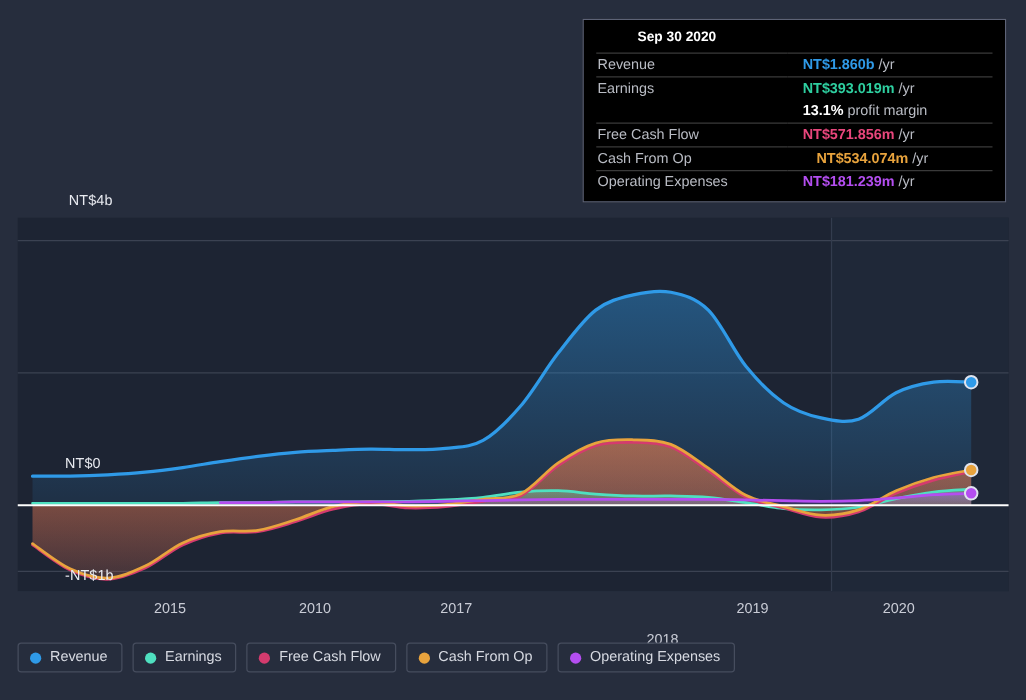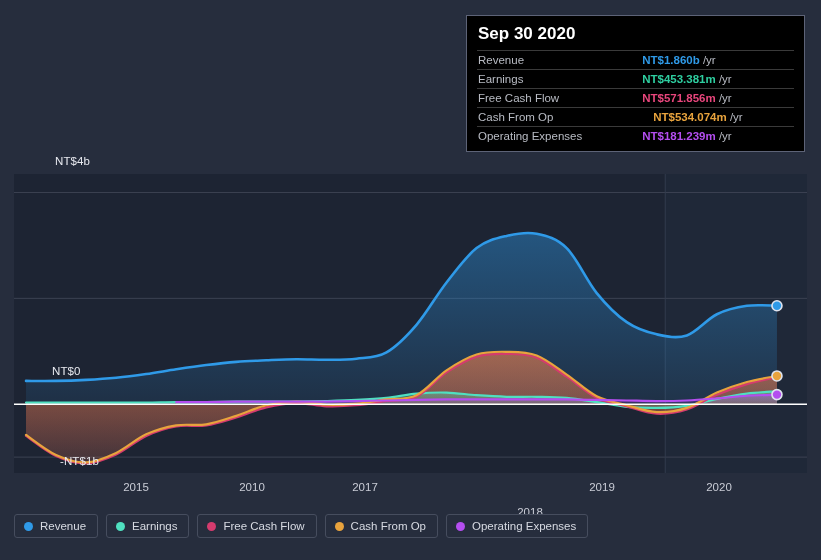--- a/index.html
+++ b/index.html
@@ -14,21 +14,21 @@
   
   .ylab{position:absolute;color:#e8eaf0;font-size:11.5px;letter-spacing:.1px;
         white-space:nowrap;z-index:6;padding-left:30px;}
   .xlab{position:absolute;color:#c9ccd6;font-size:11.5px;white-space:nowrap;
         transform:translateX(-50%);}
 
   
   #tip{position:absolute;left:466px;top:15px;width:339px;
        background:#000;border:1px solid #5d6377;box-sizing:border-box;
        padding:7px 10px 6px 10px;z-index:20;}
-  #tip .ttl{color:#fff;font-size:17px;font-weight:bold;padding:1px 0 6px 1px;}
+  #tip .ttl{color:#fff;font-size:11px;font-weight:bold;padding:1px 0 6px 1px;margin-left:32px;}
   #tip table{border-collapse:collapse;width:100%;}
   #tip td{font-size:11.5px;padding:3px 0 3px 1px;border-top:1px solid #3a3a3a;
           vertical-align:middle;white-space:nowrap;}
   #tip tr.noline td{border-top:none;}
   #tip td.k{color:#b9bcc4;}
   #tip td.v{text-align:left;padding-left:12px;}
   #tip td.v b{font-weight:bold;}
   .unit{color:#b9bcc4;font-weight:normal;}
 
   
@@ -39,21 +39,21 @@
   .lg .dot{width:9px;height:9px;border-radius:50%;display:block;}
   .lg span.t{color:#d7dae2;font-size:11.5px;white-space:nowrap;}
 </style>
 </head>
 <body>
 
 <div id="root">
 
   <div class="ylab" style="left:25px; top:155px;">NT$4b</div>
   <div class="ylab" style="left:22px; top:365px;">NT$0</div>
-  <div class="ylab" style="left:30px; top:455px;">-NT$1b</div>
+  <div class="ylab" style="left:22px; top:455px;">-NT$1b</div>
 
   <div id="plot">
     <svg id="plotsvg" width="793" height="299" viewBox="0 0 793 299">
         <defs>
           <linearGradient id="g0" x1="0" y1="0" x2="0" y2="1">
             <stop offset="0" stop-color="#2f9ae8" stop-opacity="0.42"></stop>
             <stop offset="1" stop-color="#2f9ae8" stop-opacity="0.10"></stop>
           </linearGradient>
           <linearGradient id="g1" x1="0" y1="0" x2="0" y2="1">
             <stop offset="0" stop-color="#4fe0c0" stop-opacity="0.42"></stop>
@@ -105,21 +105,25 @@
   <div id="tip">
     <div class="ttl">Sep 30 2020</div>
     <table>
         <tbody id="tipbody">
           <tr>
             <td class="k">Revenue</td>
             <td class="v"><b style="color: rgb(47, 154, 232);">NT$1.860b</b><span class="unit"> /yr</span></td>
           </tr>
           <tr>
             <td class="k">Earnings</td>
-            <td class="v"><b style="color: rgb(46, 207, 160);">NT$453.381m</b><span class="unit"> /yr</span></td>
+            <td class="v"><b style="color: rgb(46, 207, 160);">NT$393.019m</b><span class="unit"> /yr</span></td>
+          </tr>
+          <tr class="noline">
+            <td class="k"></td>
+            <td class="v"><b style="color: rgb(255, 255, 255);">13.1%</b><span class="unit"> profit margin</span></td>
           </tr>
           <tr>
             <td class="k">Free Cash Flow</td>
             <td class="v"><b style="color: rgb(232, 70, 124);">NT$571.856m</b><span class="unit"> /yr</span></td>
           </tr>
           <tr>
             <td class="k">Cash From Op</td>
             <td class="v"><b style="color: rgb(232, 163, 61); margin-left: 11px;">NT$534.074m</b><span class="unit"> /yr</span></td>
           </tr>
           <tr>

